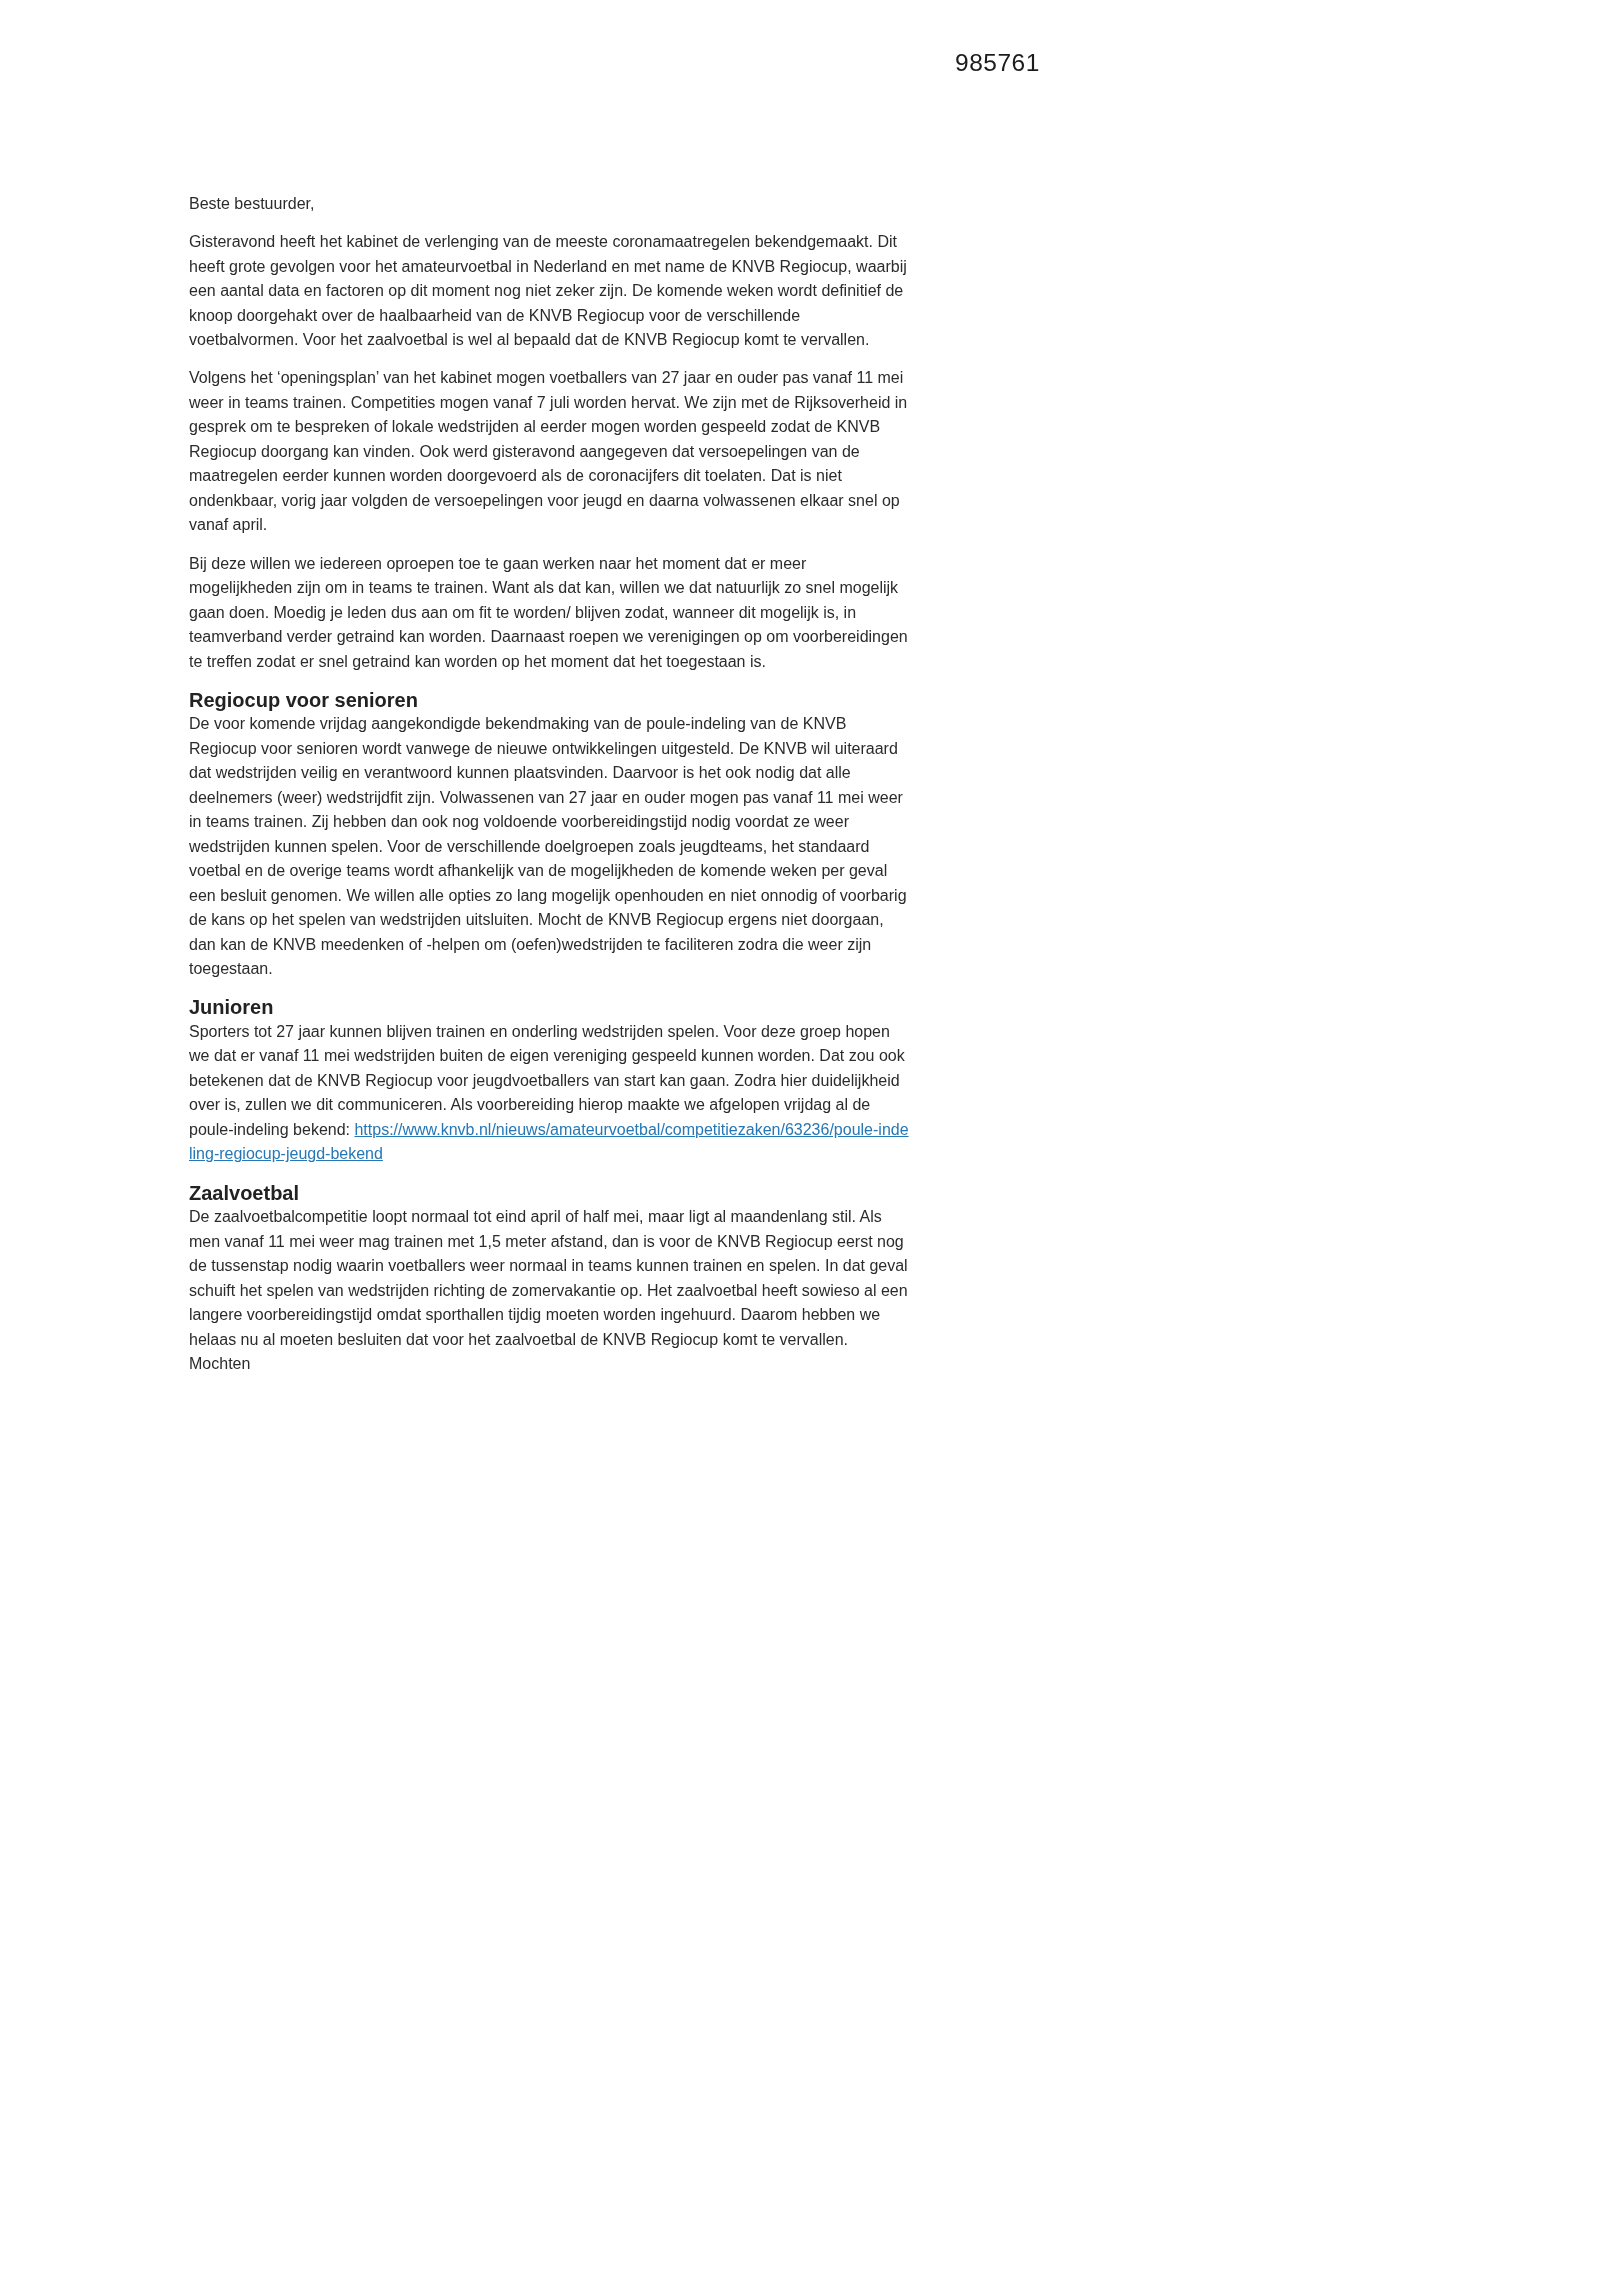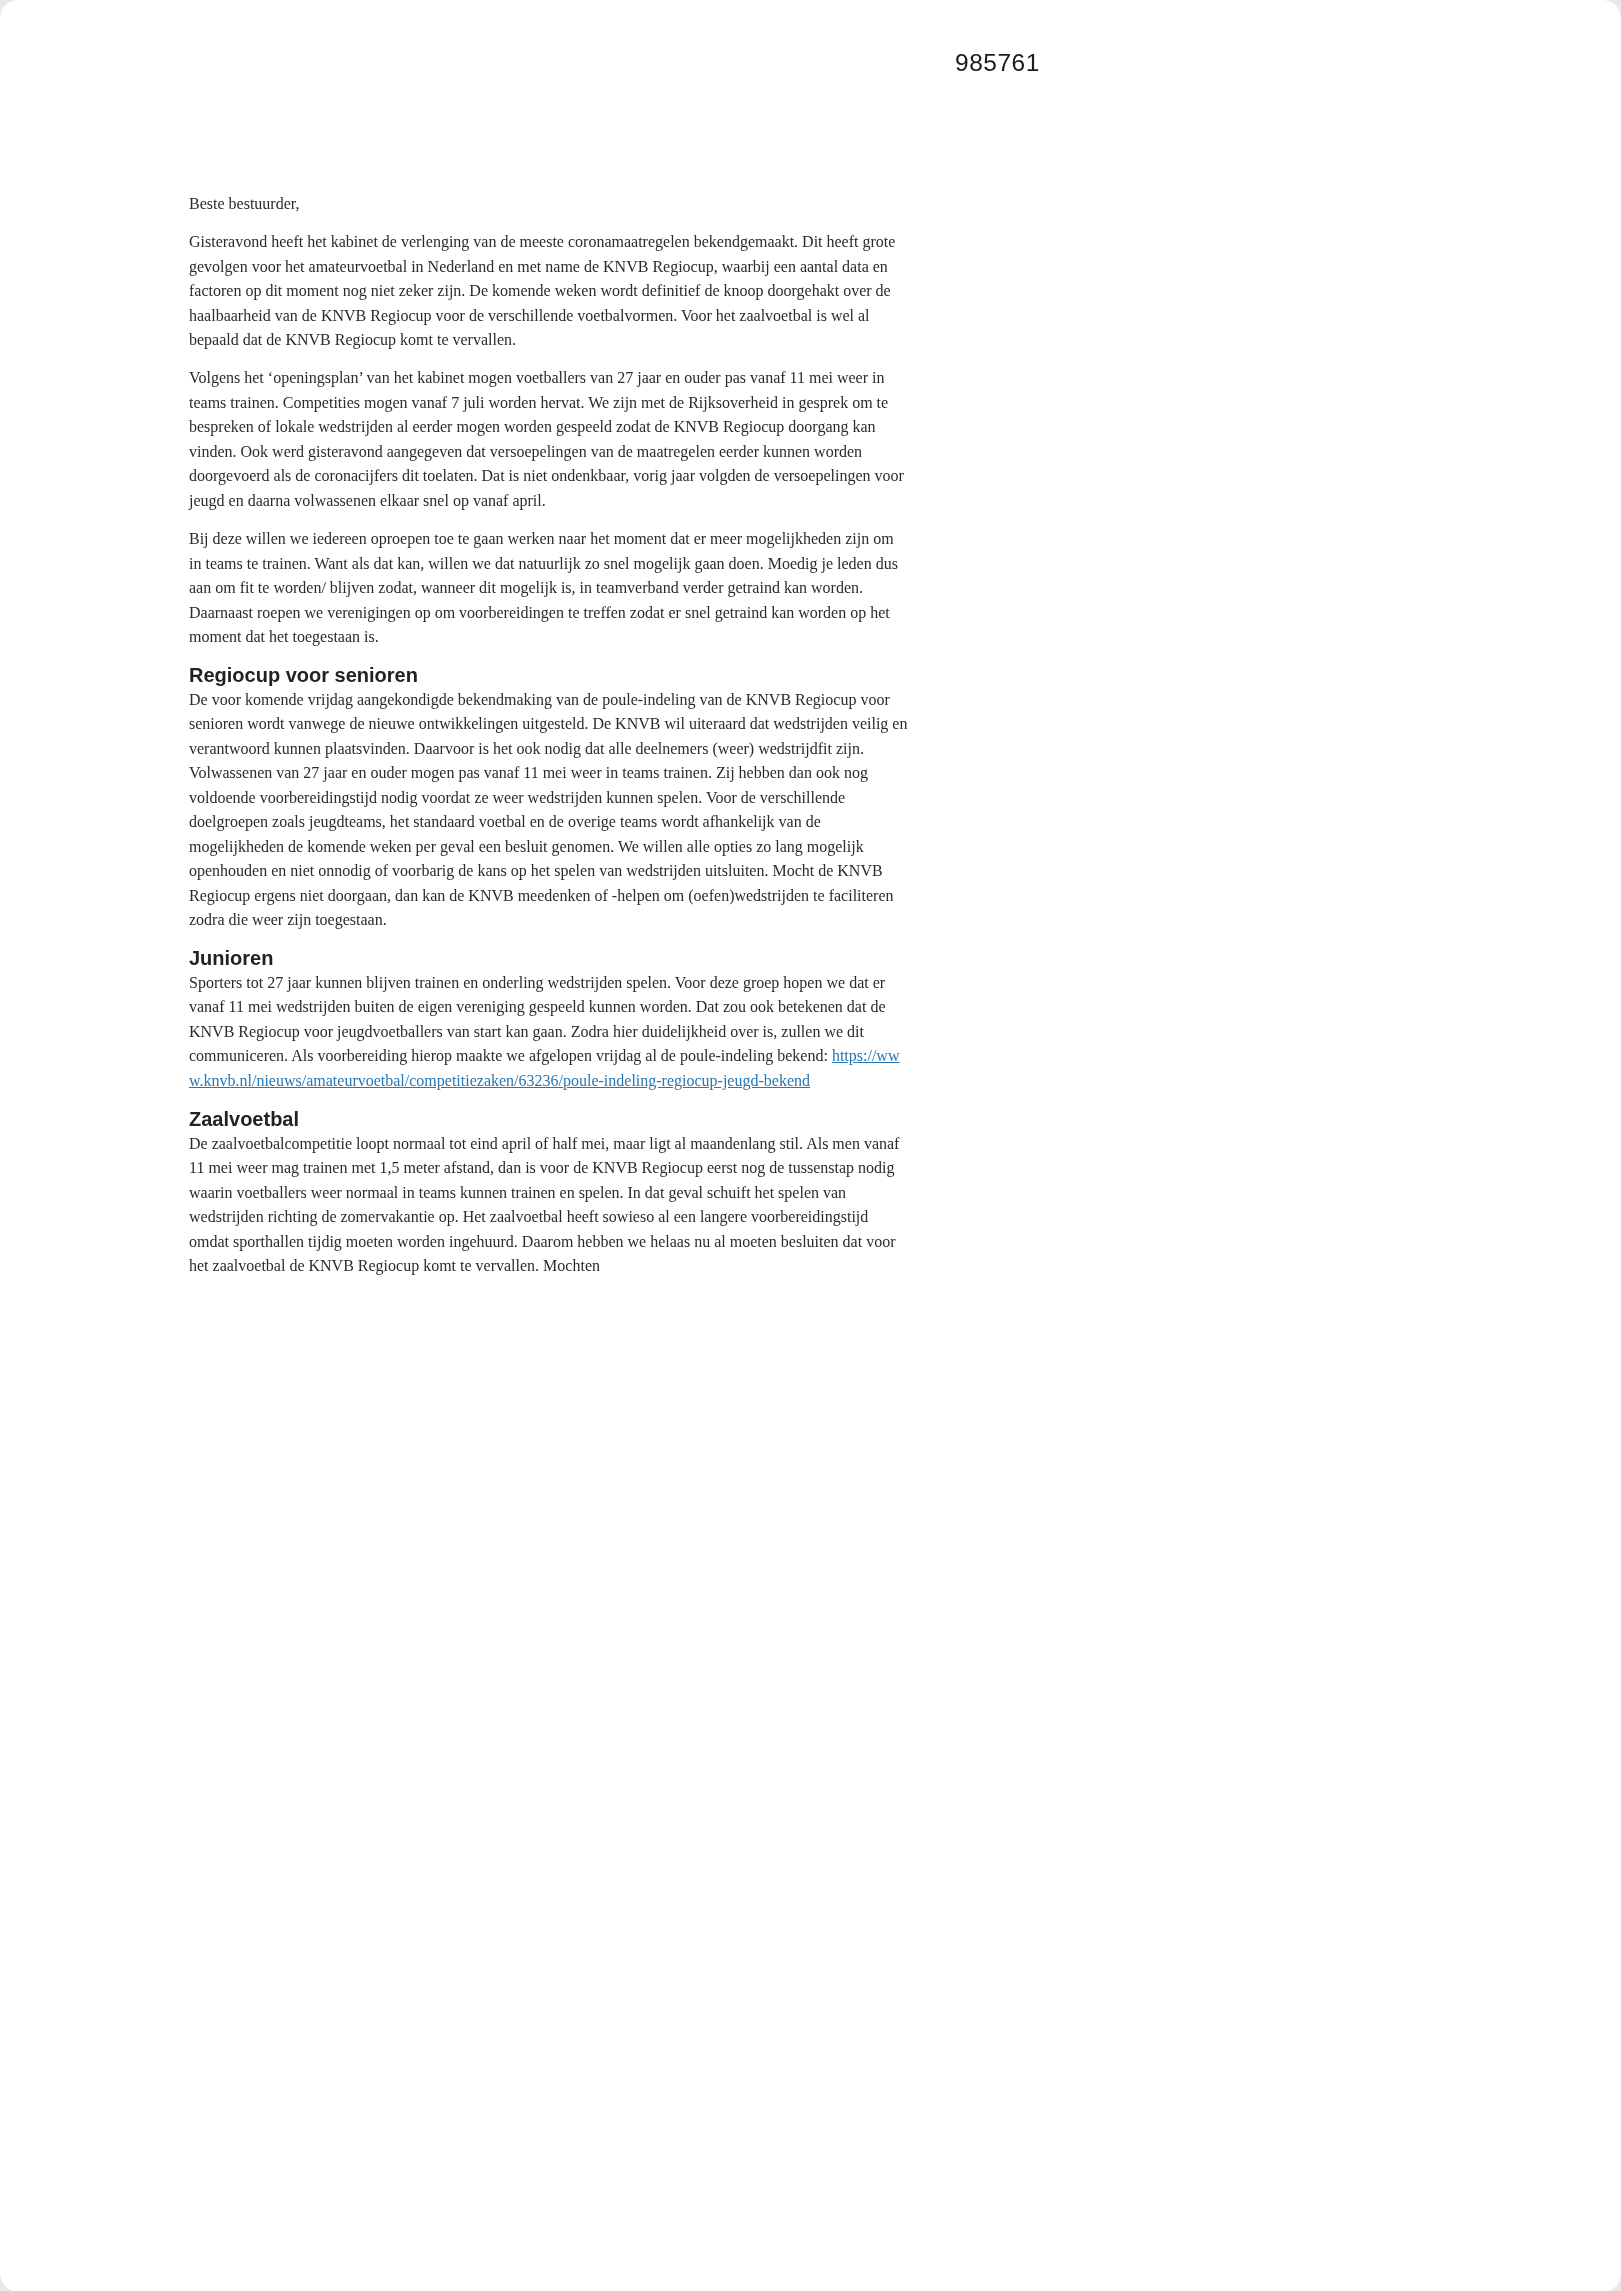--- a/index.html
+++ b/index.html
@@ -1,15 +1,15 @@
 <!DOCTYPE html>
 <html><head>
 <meta charset="utf-8">
 <style>
-  * { box-sizing: border-box; border-radius: 18px; }
+  * { box-sizing: border-box; }
   html, body {
     margin: 0;
     padding: 0;
     background: #e8e8e8;
   }
   .page {
     position: relative;
     width: 1621px;
     height: 2292px;
     background: #ffffff;
@@ -28,21 +28,20 @@
   .content {
     position: absolute;
     top: 192px;
     left: 189px;
     width: 721px;
     font-size: 16px;
     line-height: 24.5px;
   }
   .content p {
     margin: 0 0 13.7px 0;
-    font-family: Liberation Serif, serif;
   }
   .content p.tight {
     margin: 0 0 13.7px 0;
   }
   .content h3 {
     margin: 0;
     font-size: 20px;
     line-height: 24.5px;
     font-weight: bold;
     color: #222222;

